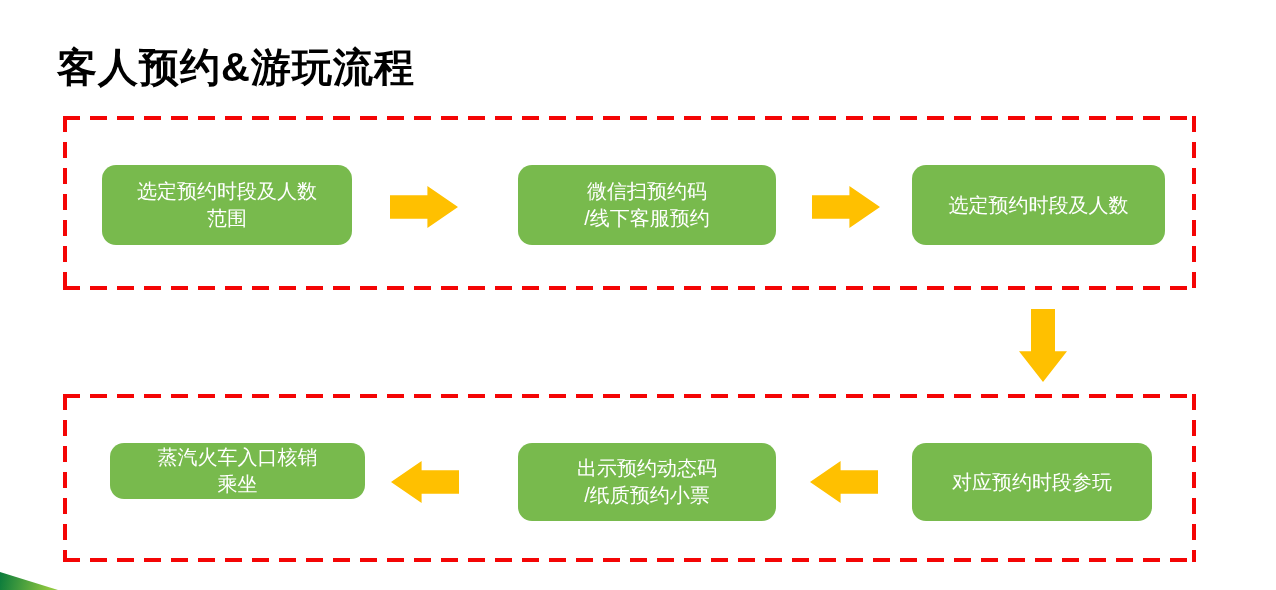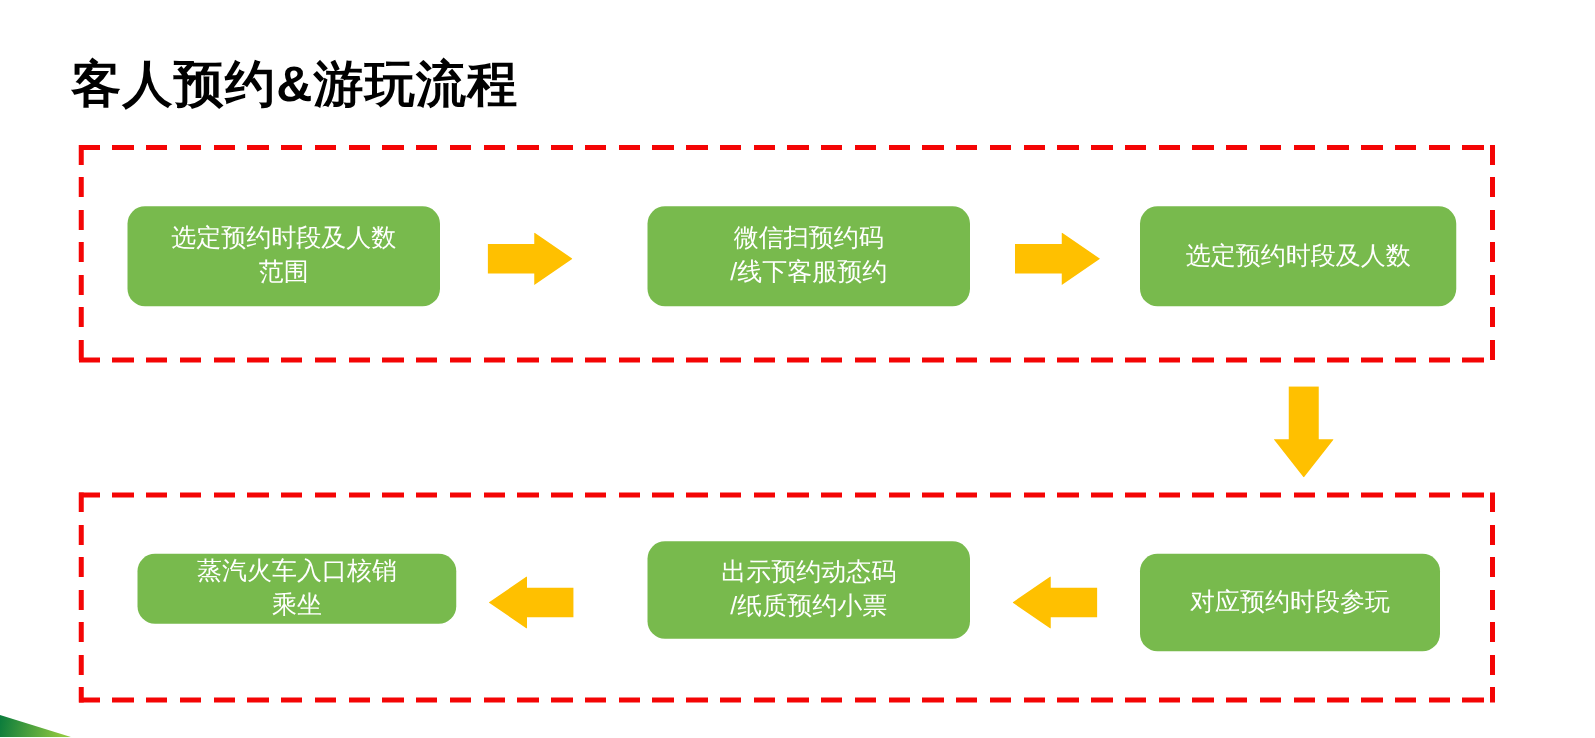--- a/index.html
+++ b/index.html
@@ -49,21 +49,21 @@
     font-size: 20px;
     line-height: 27px;
     white-space: pre-line;
   }
   
   .b1 { left: 102px; top: 165px; width: 250px; height: 80px; }
   .b2 { left: 518px; top: 165px; width: 258px; height: 80px; }
   .b3 { left: 912px; top: 165px; width: 253px; height: 80px; }
   
   .b4 { left: 912px; top: 443px; width: 240px; height: 78px; }
-  .b5 { left: 518px; top: 433px; width: 258px; height: 78px; }
+  .b5 { left: 518px; top: 443px; width: 258px; height: 78px; }
   .b6 { left: 110px; top: 443px; width: 255px; height: 56px; }
 
   .arrow {
     position: absolute;
     background: var(--arrow_gold);
   }
   .arrow.right {
     width: 68px; height: 42px;
     clip-path: polygon(0 22%, 55% 22%, 55% 0%, 100% 50%, 55% 100%, 55% 78%, 0 78%);
   }

